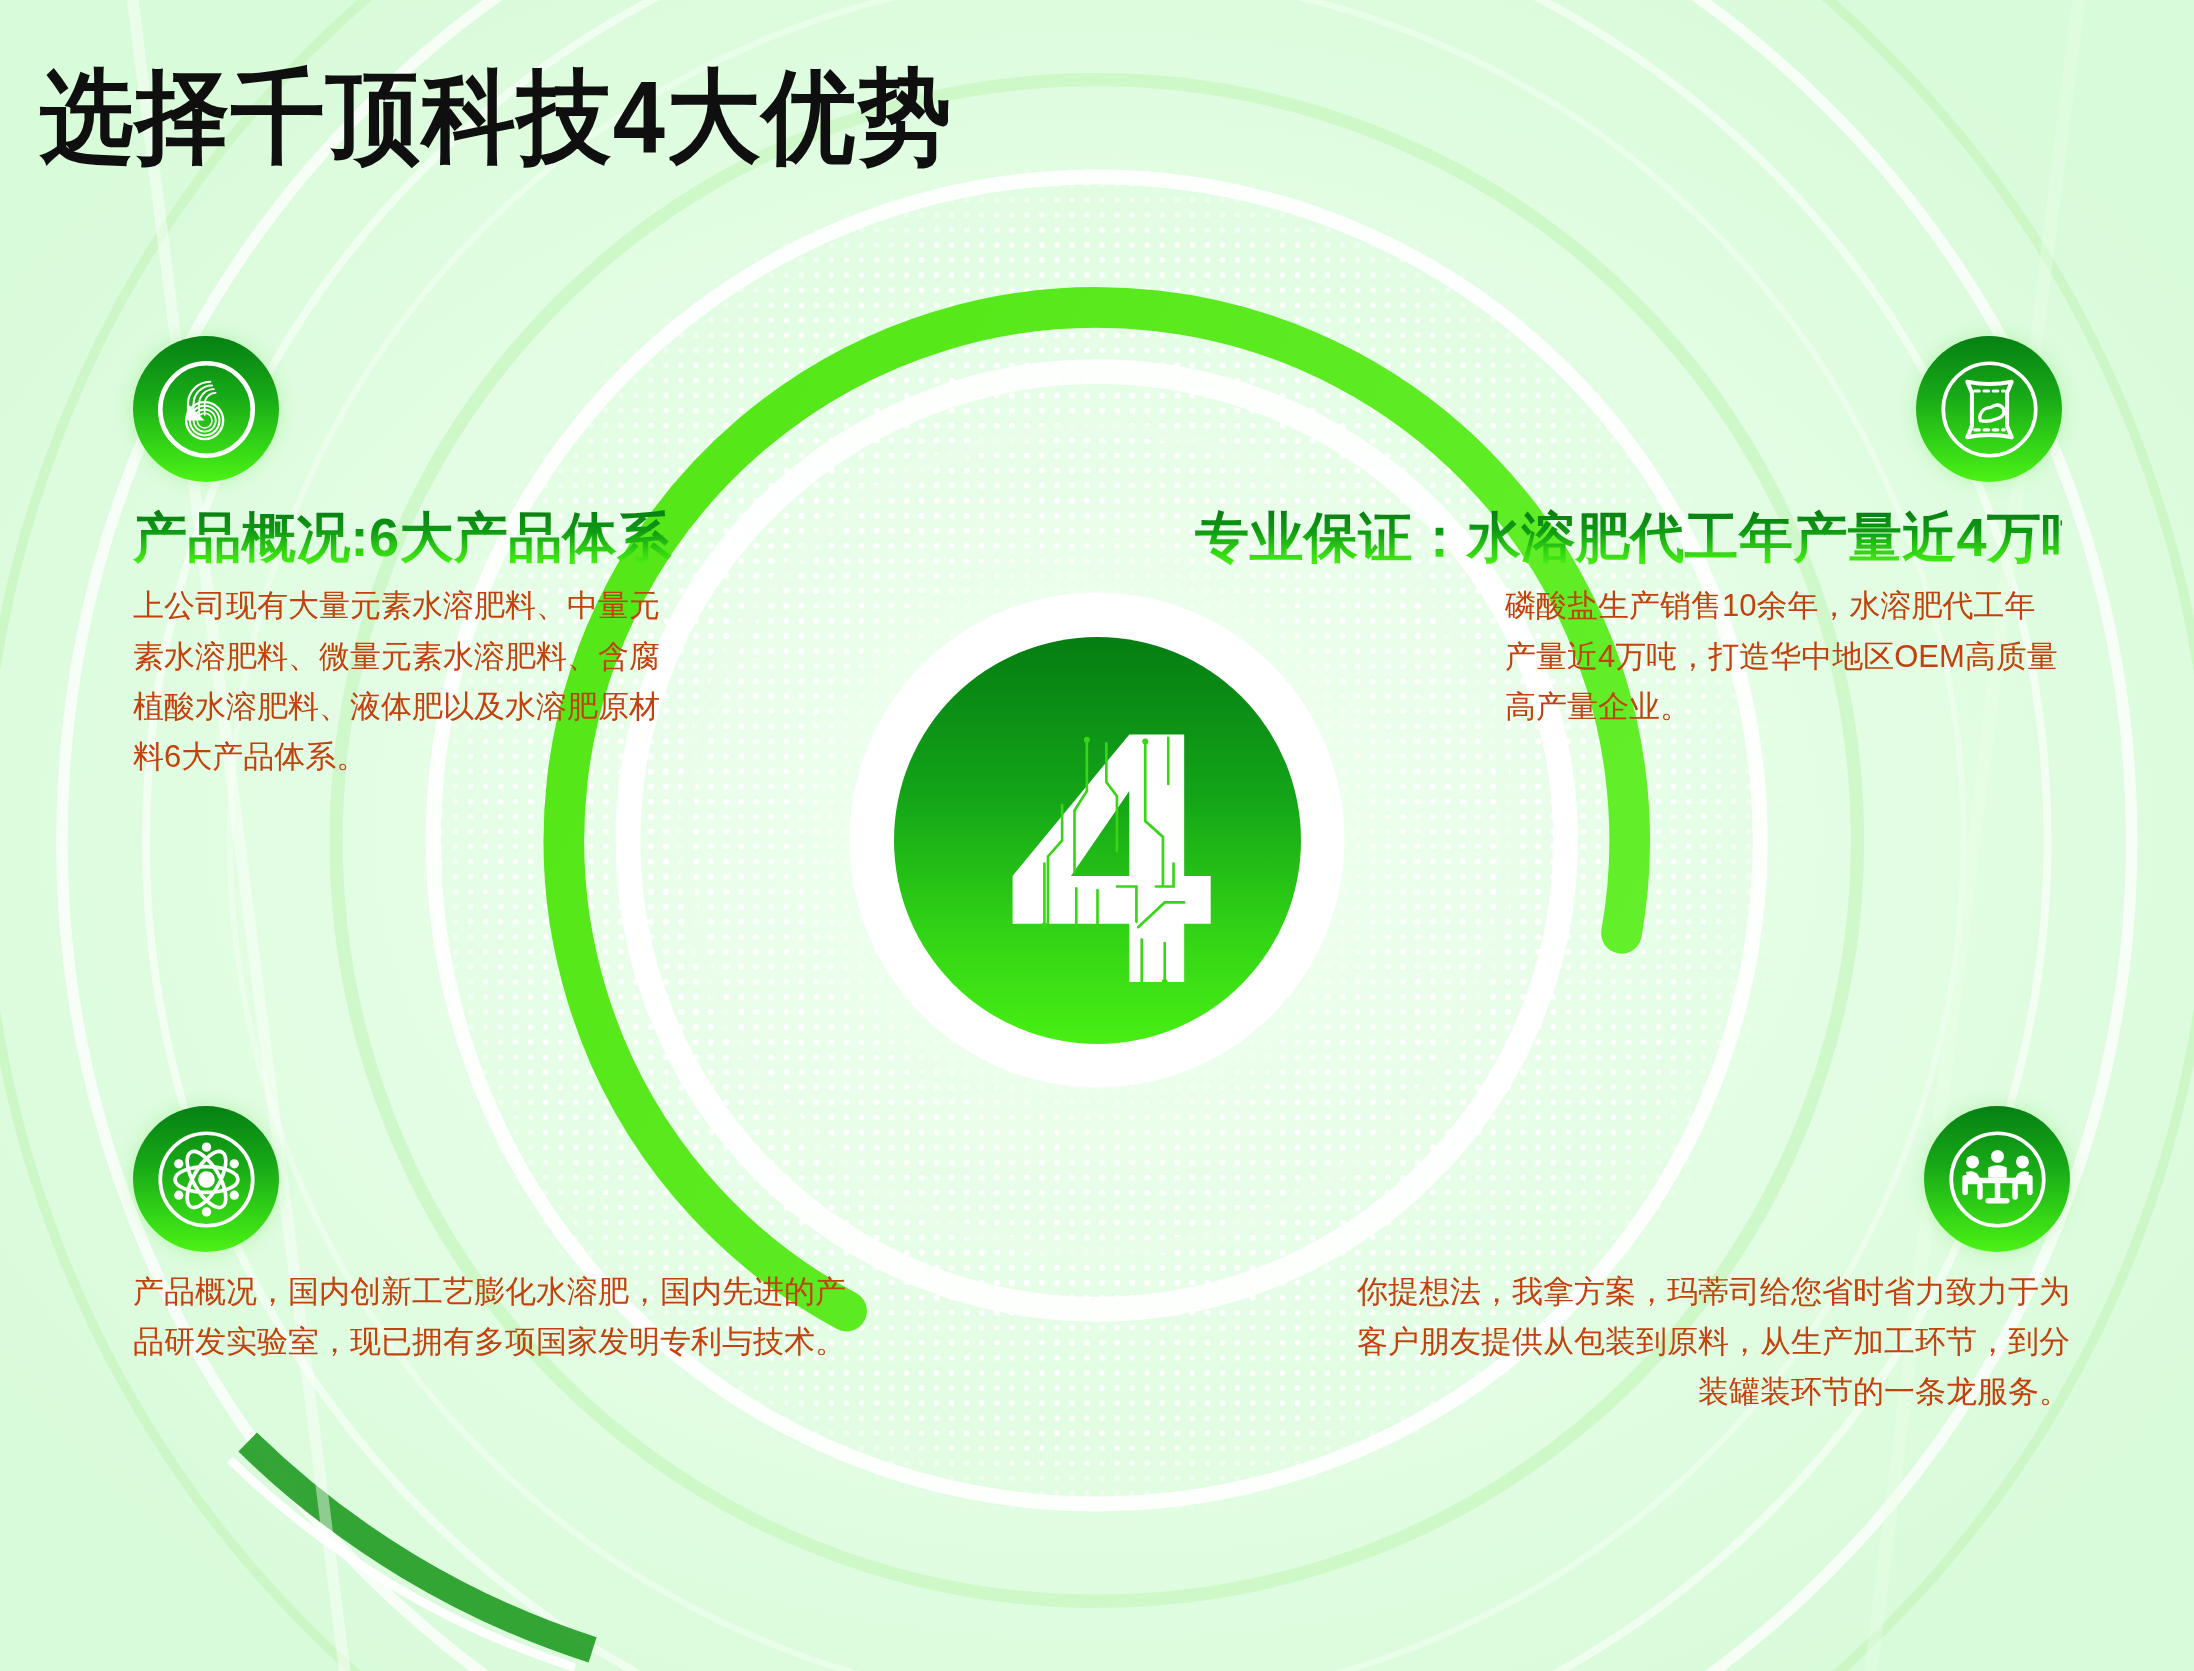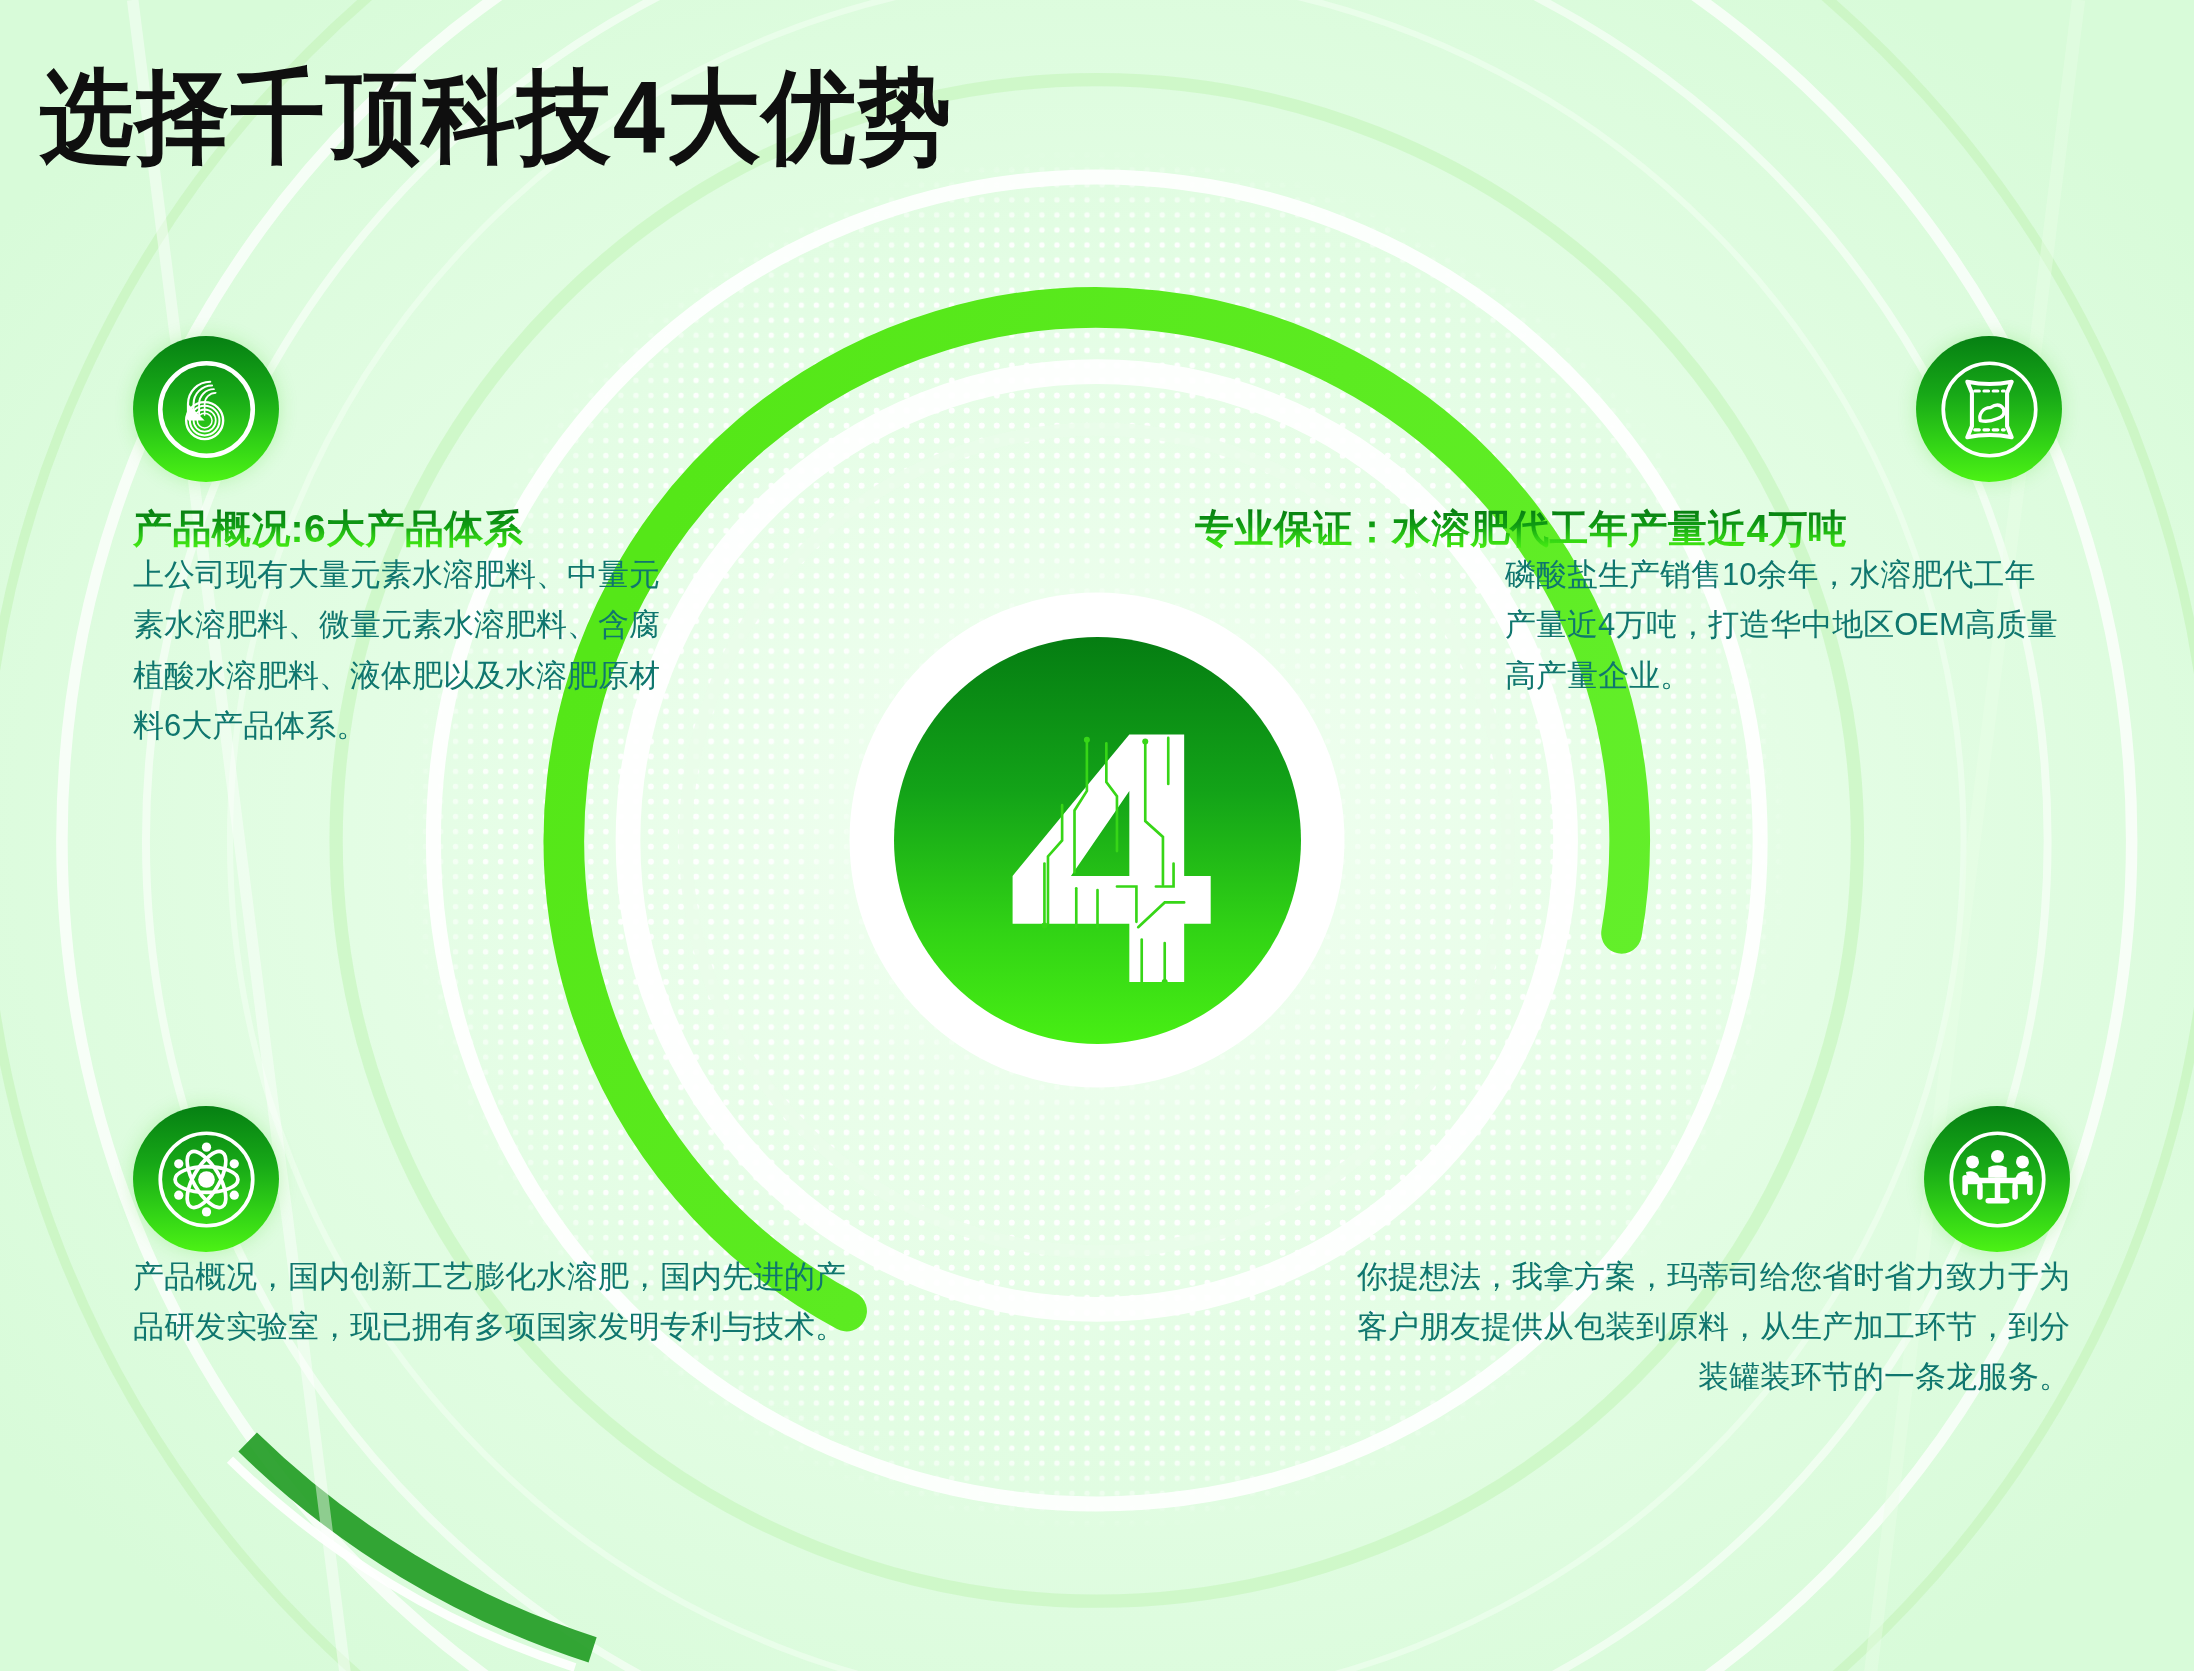--- a/index.html
+++ b/index.html
@@ -62,35 +62,36 @@
     width:146px; height:146px; border-radius:50%;
     background:linear-gradient(180deg,#068013 0%,#17a817 40%,#33d516 75%,#4cf215 100%);
     display:flex; align-items:center; justify-content:center;
     box-shadow:0 0 17.7px rgba(70,220,40,.25);
   }
   .quad.tr .icon-badge, .quad.br .icon-badge{ margin-left:auto; }
   .icon-badge svg{ width:111px; height:111px; }
 
   .quad-head{
     margin-top:26px;
-    font-size:39px;
+    font-size:54px;
     font-weight:bold;
     line-height:1.08;
     white-space:nowrap;
     background:linear-gradient(180deg,#077b12 0%,#0f9a13 40%,#2fcf14 72%,#4bf411 100%);
     -webkit-background-clip:text;
     background-clip:text;
     color:transparent;
     -webkit-text-fill-color:transparent;
     letter-spacing:0.4px;
   }
   .quad-body{
+    margin-top:15px;
     font-size:31px;
     line-height:1.62;
-    color:#0f766e;
+    color:#c2410c;
     letter-spacing:0px;
   }
   .quad.tl .quad-body{ max-width:548px; }
   .quad.tr .quad-body{ max-width:557px; margin-left:auto; }
   .quad.bl .quad-body{ max-width:743px; }
   .quad.br .quad-body{ max-width:734px; margin-left:auto; }
 </style>
 </head>
 <body>
 

